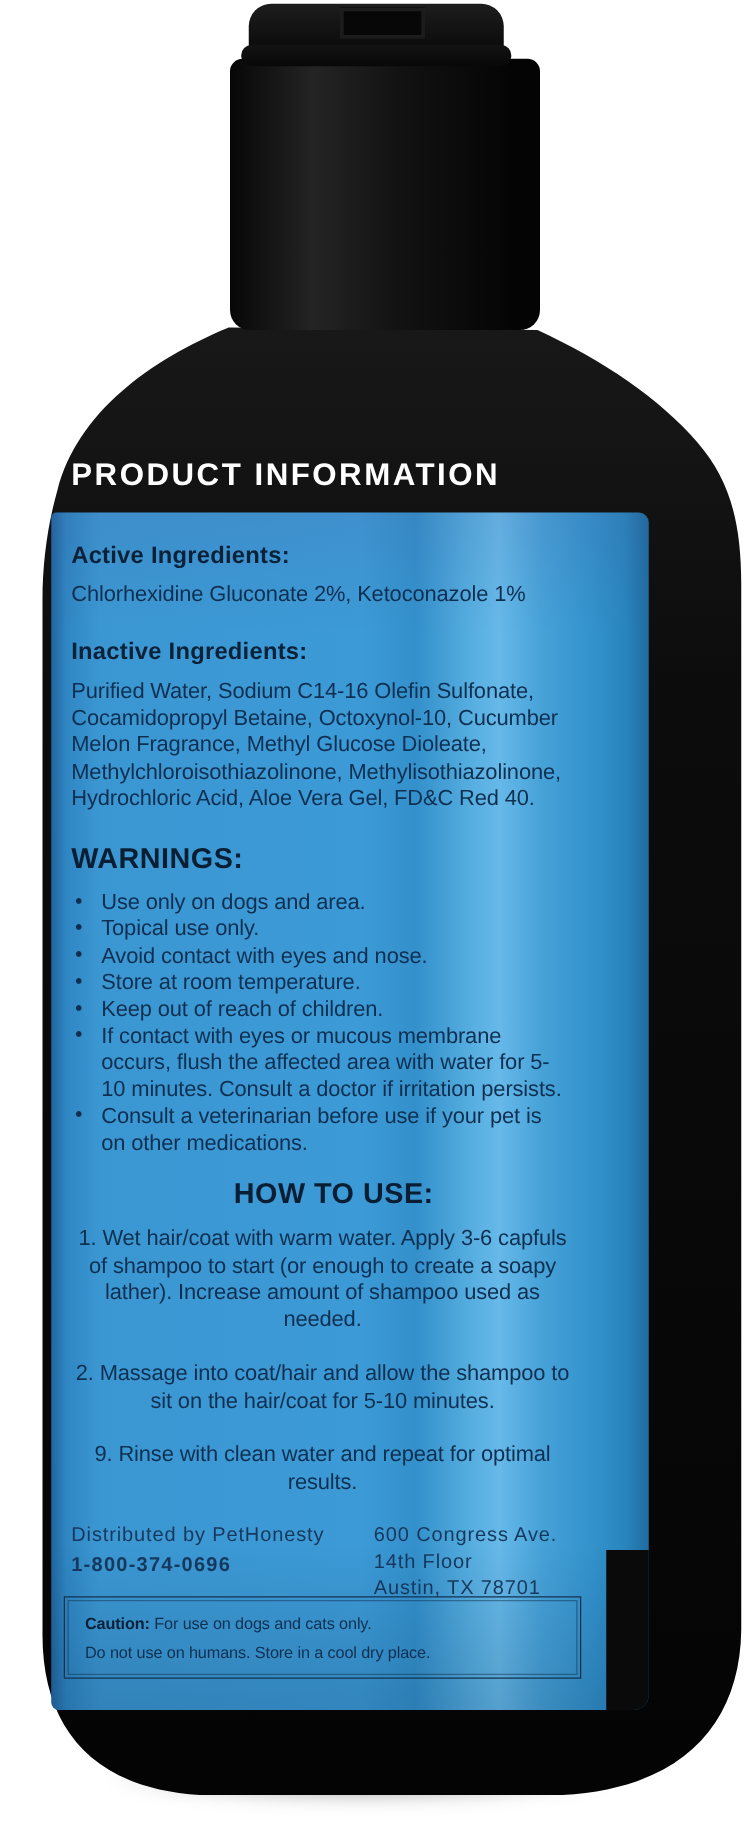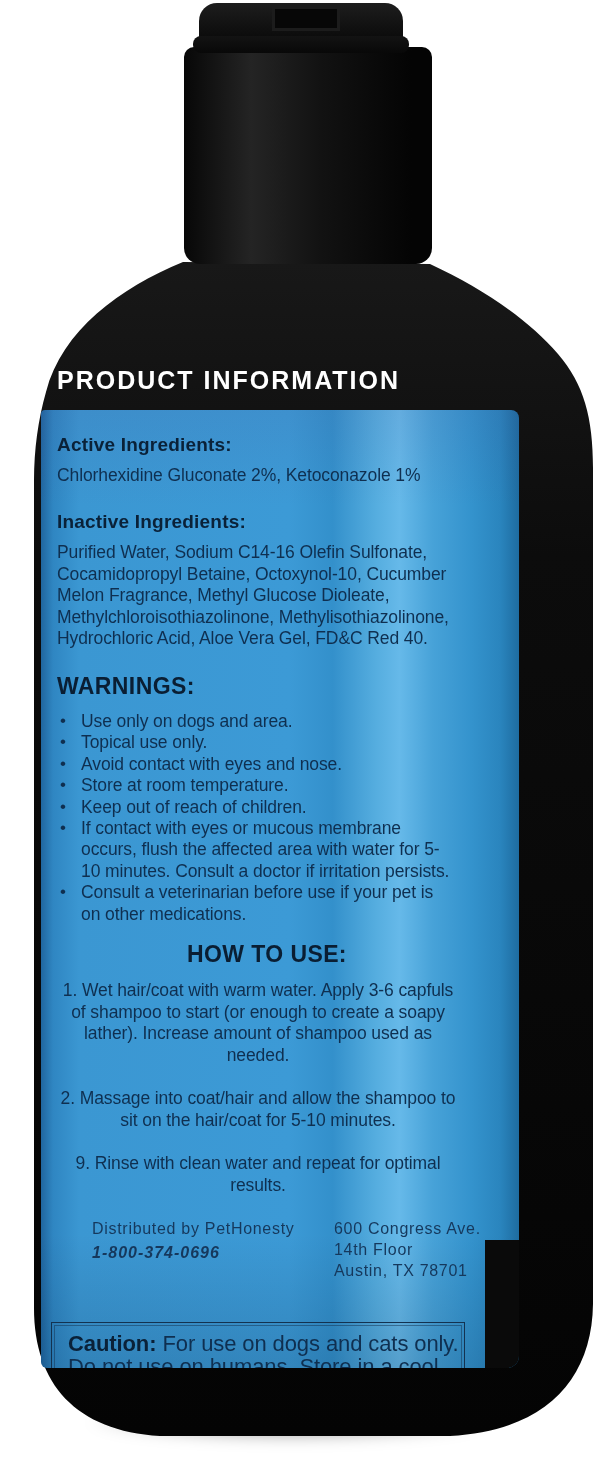--- a/index.html
+++ b/index.html
@@ -38,27 +38,27 @@
   .sec-active{top:24px;}
   .sec-inactive{top:101px;}
   .sec-warnings{top:263px;}
   .warn-list{list-style:none;margin:11px 0 0 0;padding:0;width:398px;}
   .warn-list li{position:relative;padding-left:24px;font-size:17.5px;line-height:21.4px;letter-spacing:-.1px;}
   .warn-list li::before{content:"•";position:absolute;left:3px;top:-1px;font-size:17px;color:#0F2F50;}
   .sec-how{top:531px;text-align:center;}
   .how-steps p{margin:0;width:402px;font-size:17.5px;line-height:21.5px;letter-spacing:-.1px;}
   .how-steps p + p{margin-top:22px;}
   .how-steps{margin-top:12px;}
-  .sec-dist{top:808px;height:80px;width:430px;font-size:16px;letter-spacing:.7px;color:#16385C;line-height:21px;margin-left:35px;}
+  .sec-dist{top:808px;height:80px;width:430px;font-size:16px;letter-spacing:.7px;color:#16385C;line-height:21px;}
   .dist-left{position:absolute;left:0;top:0;}
-  .dist-phone{font-weight:700;margin-top:3px;letter-spacing:1px;font-style:italic;}
+  .dist-phone{font-weight:700;margin-top:3px;letter-spacing:1px;}
   .dist-right{position:absolute;left:242px;top:0;}
-  .caution-box{position:absolute;left:10px;top:912px;width:414px;height:66px;
+  .caution-box{position:absolute;left:10px;top:867px;width:414px;height:66px;
     border:1px solid #133250;box-sizing:border-box;padding:9px 0 0 16px;
-    font-size:22px;line-height:23px;letter-spacing:-.1px;}
+    font-size:13px;line-height:23px;letter-spacing:-.1px;}
   .caution-box::after{content:"";position:absolute;inset:2px;border:1px solid rgba(19,50,80,.5);pointer-events:none;}
   .caution-bold{font-weight:700;color:#0A2138;}
   
   .letter{position:absolute;font-size:96px;font-weight:800;color:#0B0E13;line-height:1;}
   .letter-c{left:497px;top:52px;}
   .letter-s{left:492px;top:122px;}
   .check{position:absolute;width:46px;height:46px;}
   .check-1{left:477px;top:328px;}
   .check-2{left:477px;top:523px;}
   .black-box{position:absolute;left:444px;top:830px;right:-2px;bottom:-2px;background:#0A0A0A;

